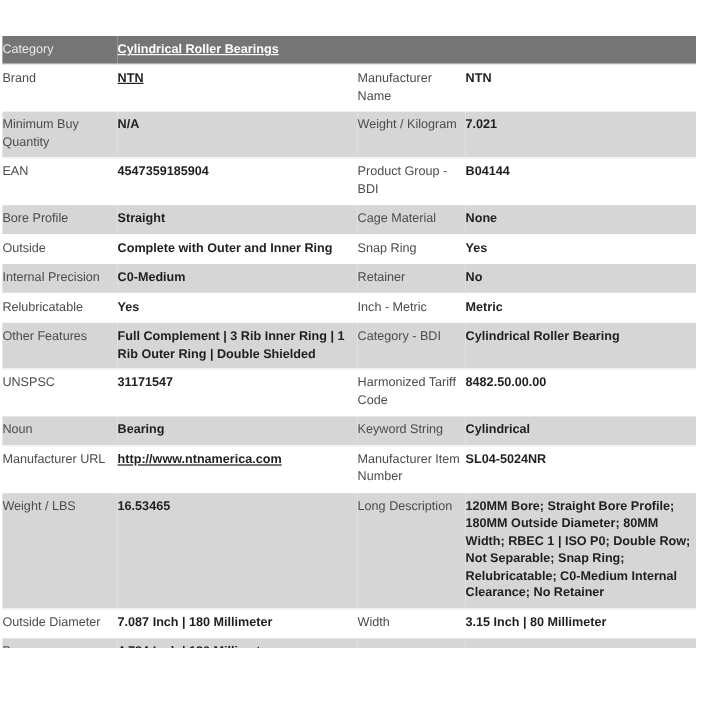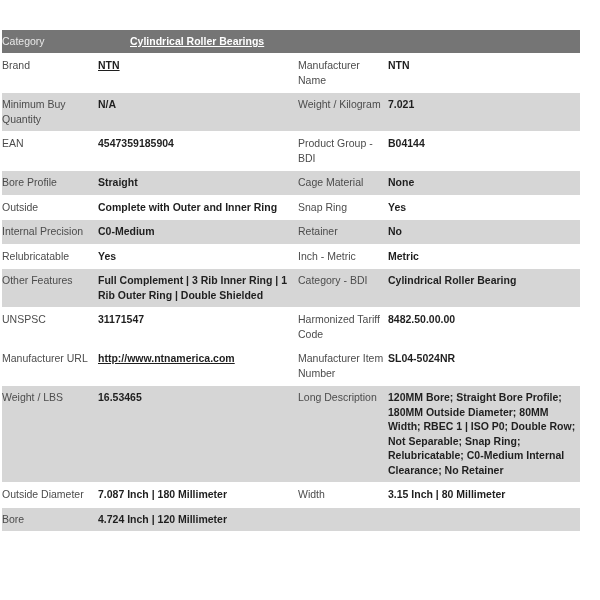--- a/index.html
+++ b/index.html
@@ -47,21 +47,21 @@
   td.header-label {
     color: var(--header-label-color, #e8e8e8);
     font-weight: normal;
   }
   a.val-link {
     color: inherit;
     font-weight: bold;
     text-decoration: underline;
     cursor: pointer;
   }
-  a.header-link { color: #ffffff; margin-left: 32px; }
+  a.header-link { color: #ffffff; }
 </style>
 </head>
 <body>
 
 <div class="page">
   <table class="spec">
     <colgroup>
       <col style="width:96px">
       <col style="width:200px">
       <col style="width:90px">
@@ -123,20 +123,26 @@
           <td class="value c2">Full Complement | 3 Rib Inner Ring | 1 Rib Outer Ring | Double Shielded</td>
           <td class="label c3">Category - BDI</td>
           <td class="value c4">Cylindrical Roller Bearing</td>
         </tr>
         <tr class="">
           <td class="label c1">UNSPSC</td>
           <td class="value c2">31171547</td>
           <td class="label c3">Harmonized Tariff Code</td>
           <td class="value c4">8482.50.00.00</td>
         </tr>
+        <tr class="alt">
+          <td class="label c1">Noun</td>
+          <td class="value c2">Bearing</td>
+          <td class="label c3">Keyword String</td>
+          <td class="value c4">Cylindrical</td>
+        </tr>
         <tr class="">
           <td class="label c1">Manufacturer URL</td>
           <td class="value c2"><a href="#" class="val-link">http://www.ntnamerica.com</a></td>
           <td class="label c3">Manufacturer Item Number</td>
           <td class="value c4">SL04-5024NR</td>
         </tr>
         <tr class="alt">
           <td class="label c1">Weight / LBS</td>
           <td class="value c2">16.53465</td>
           <td class="label c3">Long Description</td>

